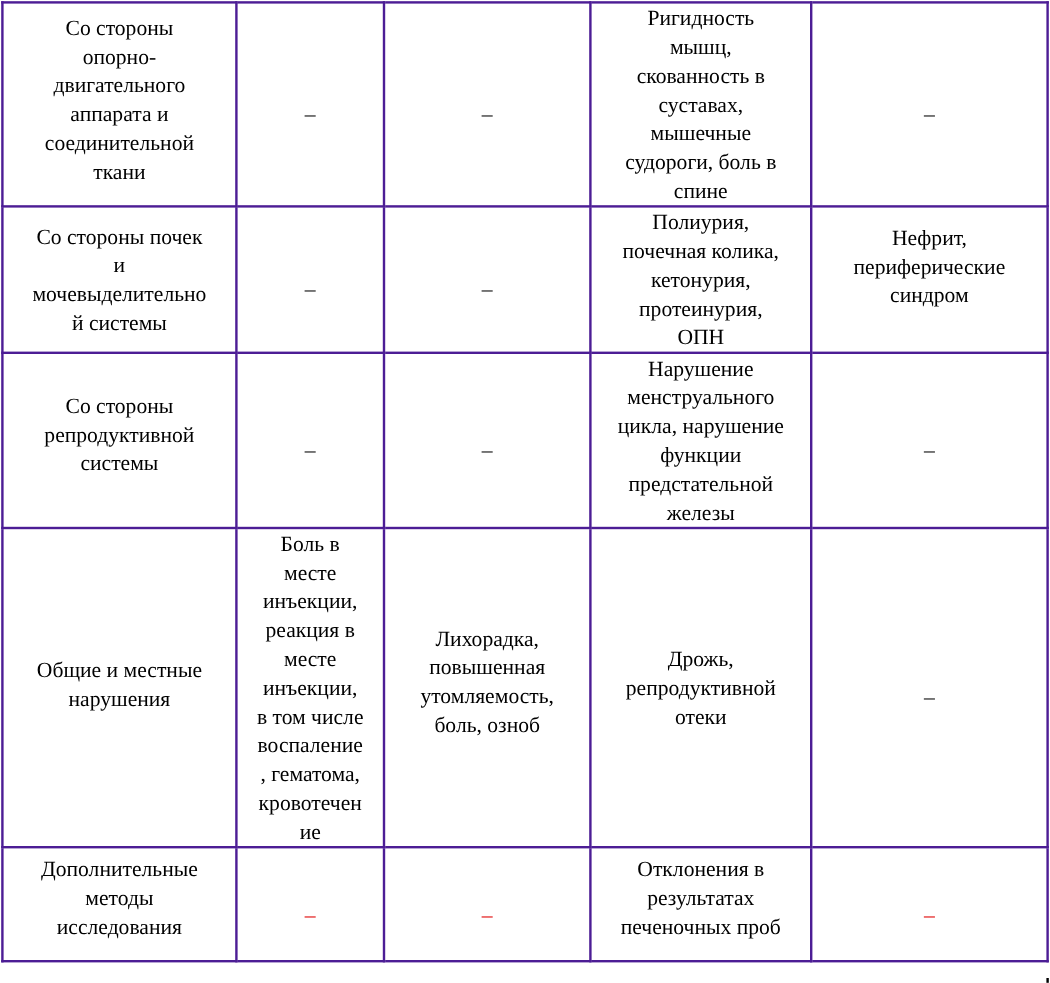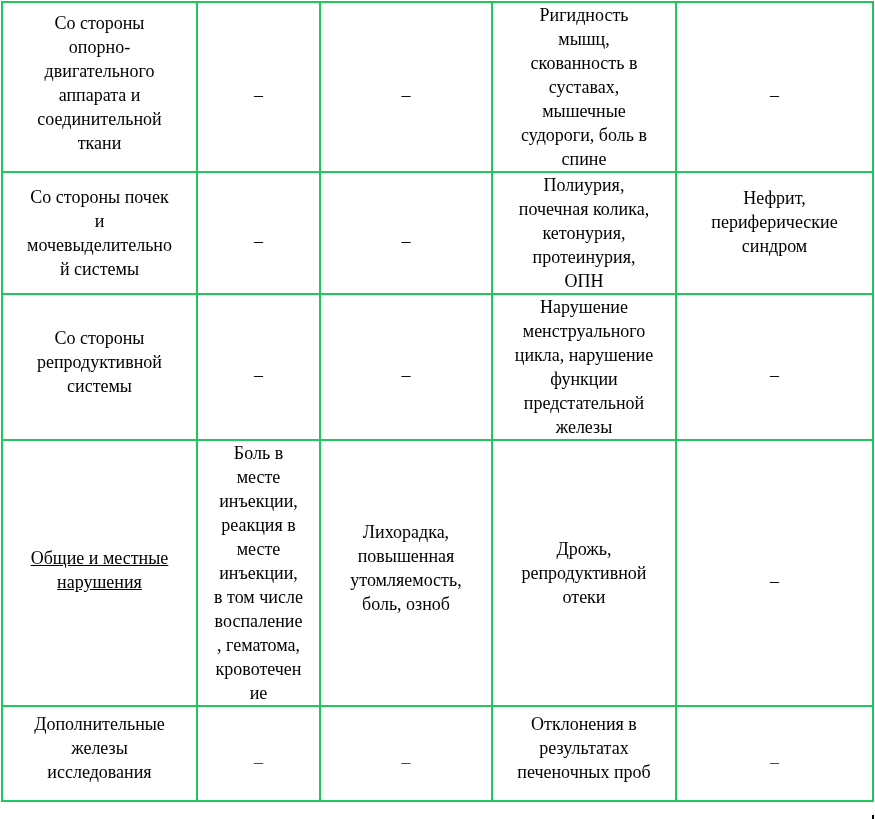--- a/index.html
+++ b/index.html
@@ -16,21 +16,21 @@
     color: #000000;
   }
   table.side-effects {
     position: absolute;
     left: 1px;
     top: 1px;
     border-collapse: collapse;
     table-layout: fixed;
   }
   table.side-effects td {
-    border: 2px solid #22c55e;
+    border: 2px solid #4c1d95;
     padding: 0 4px;
     text-align: center;
     vertical-align: middle;
     font-size: 18px;
     line-height: 24px;
     box-sizing: border-box;
   }
   .col-1 { width: 195px; }
   .col-2 { width: 123px; }
   .col-3 { width: 172px; }
@@ -42,21 +42,21 @@
   .row-3 td { height: 144px; font-family: Liberation Serif, serif; }
   .row-4 td { height: 253px; margin-top: 12px; }
   .row-5 td { height: 95px; }
 
   .cell-text {
     display: block;
     white-space: pre-line;
   }
   .row-1 .cell-text.cat { margin-top: -8px; }
   .row-3 .cell-text.cat { margin-top: -10px; }
-  .row-4 .cell-text.cat { margin-top: -6px; text-decoration: underline; }
+  .row-4 .cell-text.cat { margin-top: -6px; }
   .row-5 .cell-text.cat { margin-top: -12px; }
   .row-5 .cell-text.fx { margin-top: -12px; }
   .row-2 .cell-text.fx5 { margin-top: -22px; }
   .row-4 .cell-text.fx3 { margin-top: -10px; }
 
   .dash {
     display: inline-block;
     position: relative;
     top: 8px;
     font-size: 18px;
@@ -174,21 +174,21 @@
       <td>
           <span class="cell-text">Дрожь,
 репродуктивной
 отеки</span>
         </td>
       <td><span class="dash">–</span></td>
     </tr>
     <tr class="row-5">
       <td>
           <span class="cell-text cat">Дополнительные
-железы
+методы
 исследования</span>
         </td>
       <td><span class="dash red">–</span></td>
       <td><span class="dash red">–</span></td>
       <td>
           <span class="cell-text fx">Отклонения в
 результатах
 печеночных проб</span>
         </td>
       <td><span class="dash red">–</span></td>

